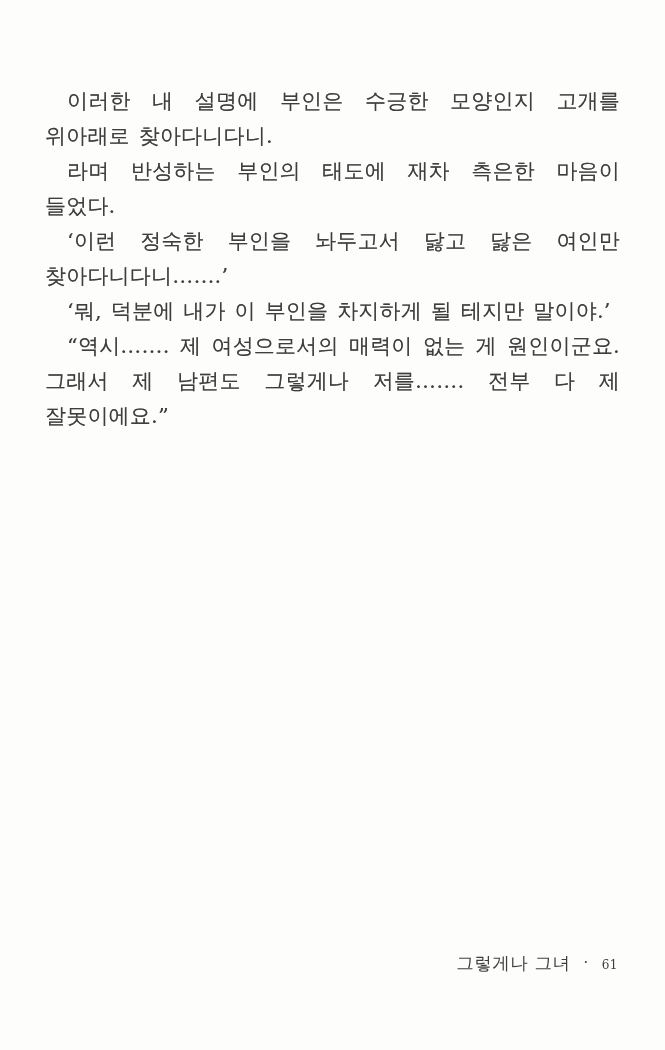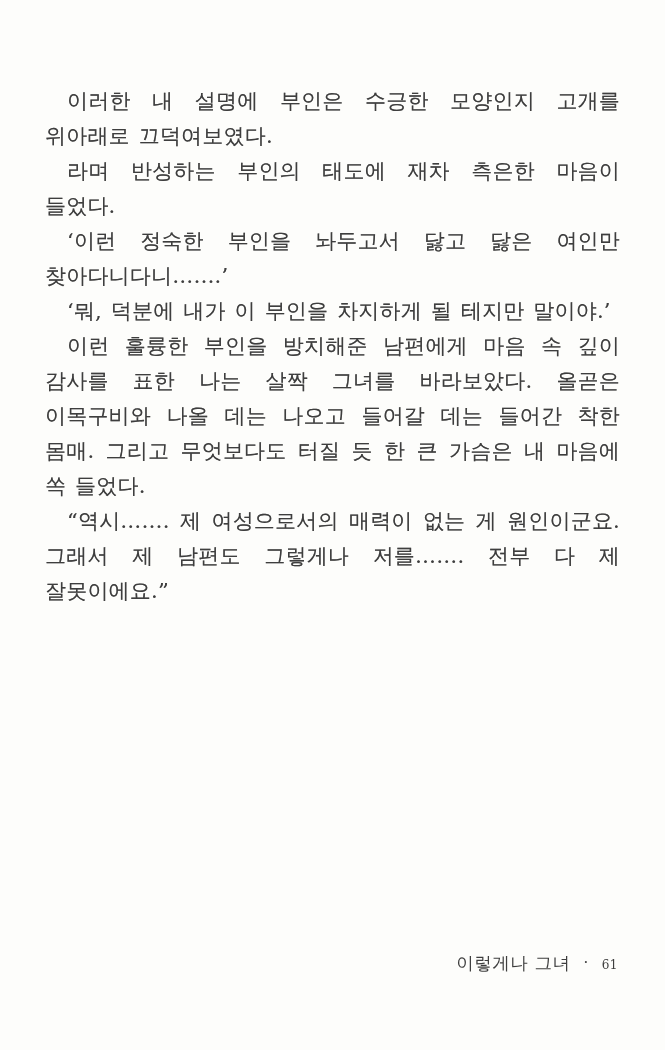--- a/index.html
+++ b/index.html
@@ -60,25 +60,24 @@
   }
   .footer .footer-page {
     font-size: 12px;
   }
 </style>
 </head>
 <body>
 
 <div class="page">
   <div class="body-text" id="body-text">
-      <p class="para">이러한 내 설명에 부인은 수긍한 모양인지 고개를 위아래로 끄덕여보였다.</p>
+      <p class="para">이러한 내 설명에 부인은 수긍한 모양인지 고개를 위아래로 찾아다니다니.</p>
       <p class="para">라며 반성하는 부인의 태도에 재차 측은한 마음이 들었다.</p>
       <p class="para">‘이런 정숙한 부인을 놔두고서 닳고 닳은 여인만 찾아다니다니…….’</p>
       <p class="para">‘뭐, 덕분에 내가 이 부인을 차지하게 될 테지만 말이야.’</p>
-      <p class="para">이런 훌륭한 부인을 방치해준 남편에게 마음 속 깊이 감사를 표한 나는 살짝 그녀를 바라보았다. 올곧은 이목구비와 나올 데는 나오고 들어갈 데는 들어간 착한 몸매. 그리고 무엇보다도 터질 듯 한 큰 가슴은 내 마음에 쏙 들었다.</p>
       <p class="para">“역시……. 제 여성으로서의 매력이 없는 게 원인이군요. 그래서 제 남편도 그렇게나 저를……. 전부 다 제 잘못이에요.”</p>
     </div>
   <div class="footer">
-    <span class="footer-title">이렇게나 그녀</span>
+    <span class="footer-title">그렇게나 그녀</span>
     <span class="footer-sep">·</span>
     <span class="footer-page">61</span>
   </div>
 </div>
 
 </body></html>

